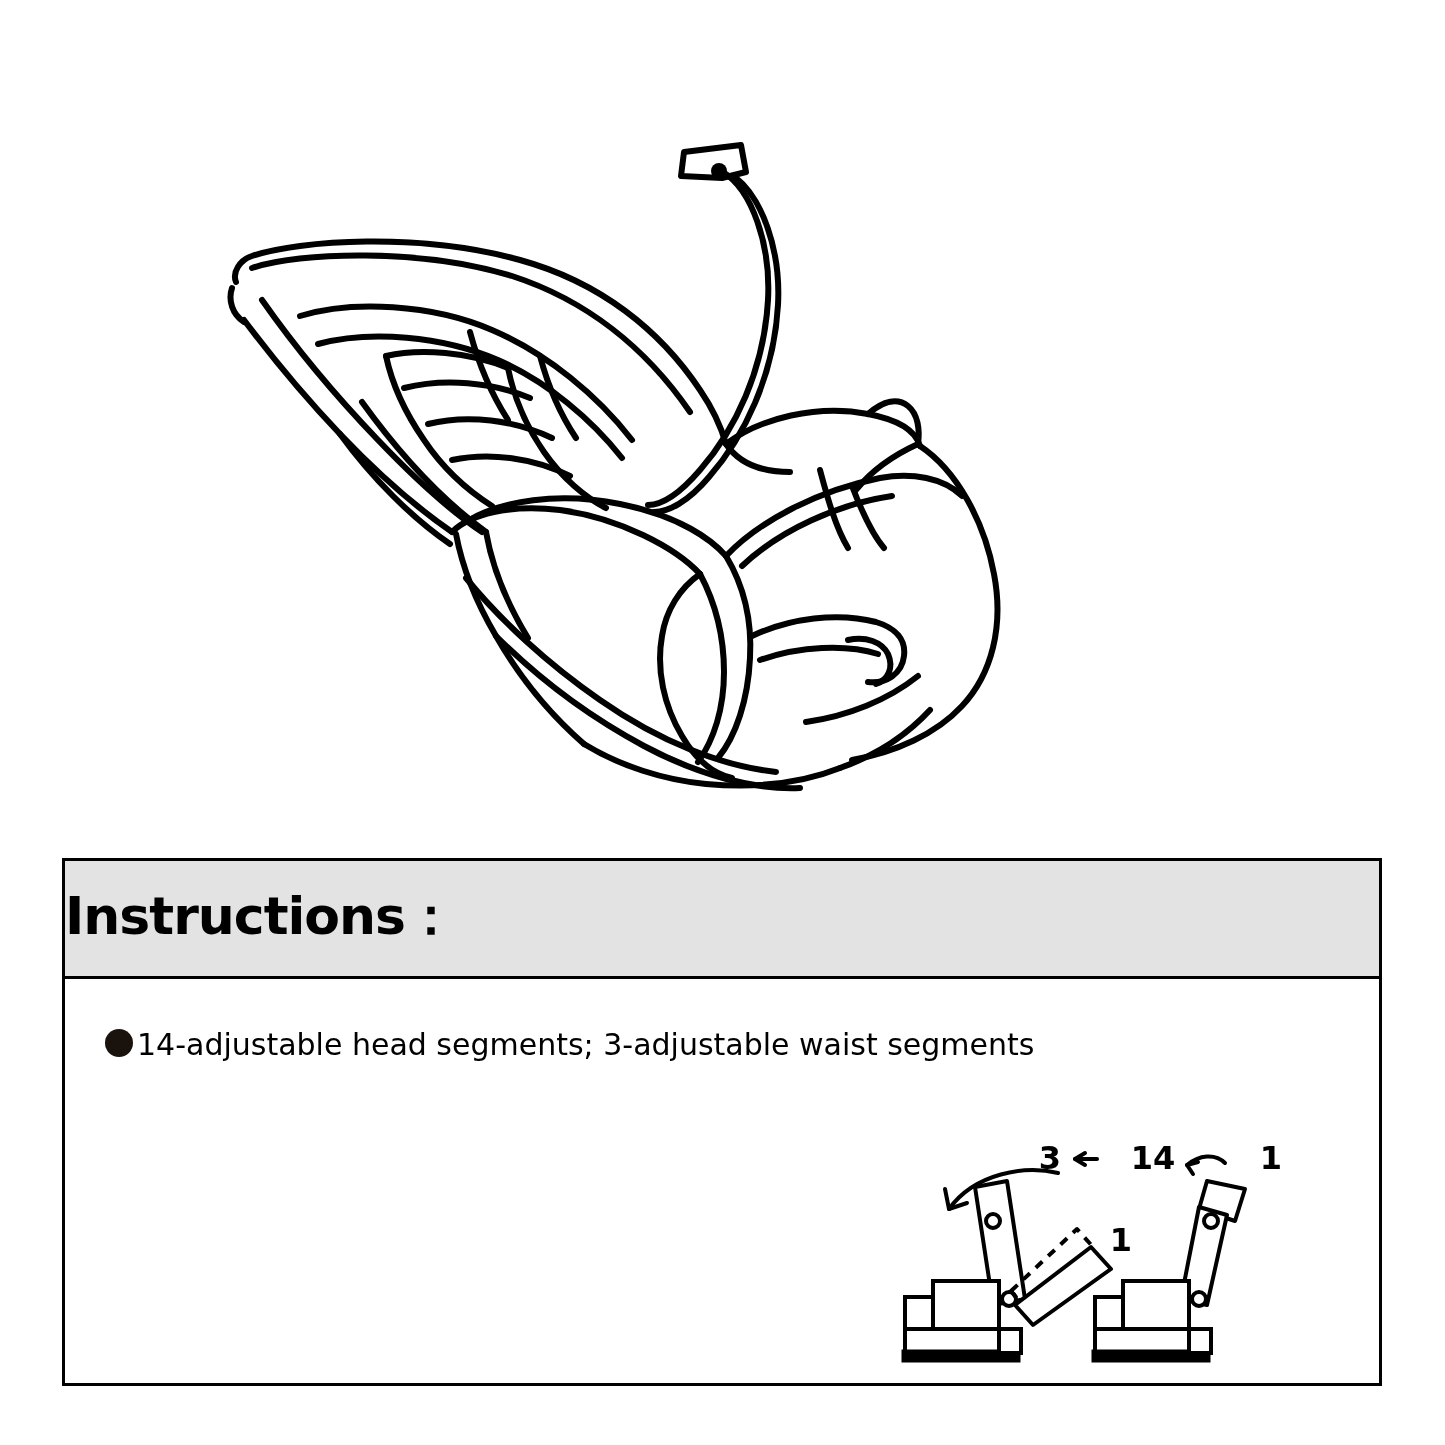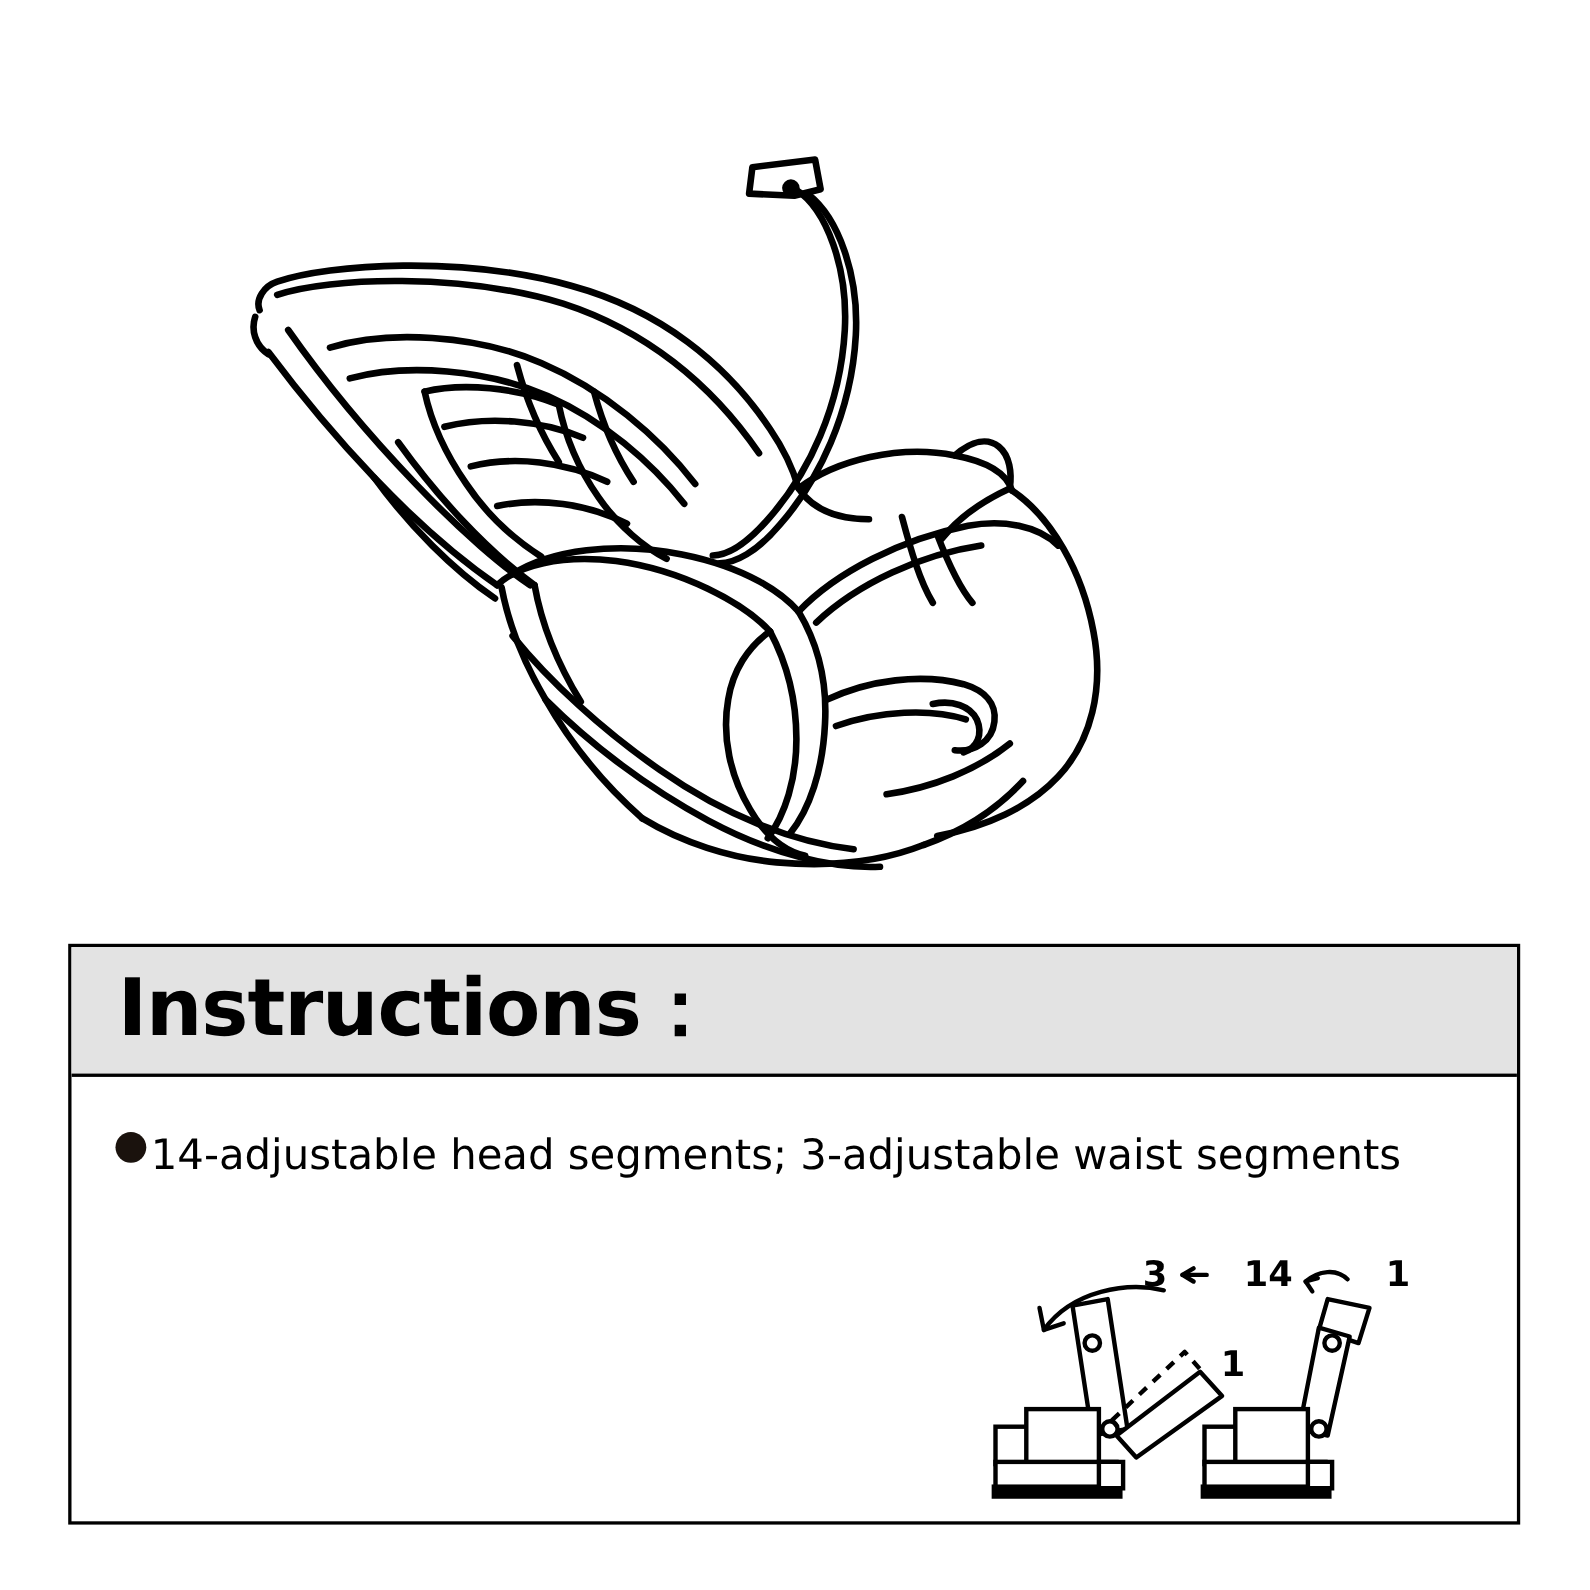--- a/index.html
+++ b/index.html
@@ -44,24 +44,23 @@
   .panel-header {
     height: 118px;
     background: #e3e3e3;
     border-bottom: 3px solid #000000;
     box-sizing: border-box;
     display: flex;
     align-items: center;
   }
   .panel-title {
     font-family: "DejaVu Sans", sans-serif;
-    font-size: 72px;
+    font-size: 52px;
     font-weight: bold;
     letter-spacing: -1px;
-    padding-left: 42px;
     line-height: 1;
     margin-top: -6px;
   }
 
   .panel-body {
     position: relative;
     height: 404px;
   }
 
   .bullet-row {
@@ -71,21 +70,21 @@
   }
   .bullet-dot {
     width: 28px;
     height: 28px;
     border-radius: 50%;
     background: #1a120d;
     flex: 0 0 auto;
     margin-top: 6px;
   }
   .bullet-text {
-    font-size: 38px;
+    font-size: 30px;
     line-height: 1.45;
     margin-left: 4px;
     white-space: pre-line;
   }
 
   .bullet-1 { left: 40px; top: 44px; width: 1180px; }
   .bullet-2 { left: 40px; top: 168px; width: 720px; }
   .bullet-2 .bullet-text { margin-left: 14px; }
 
   .diagrams {

